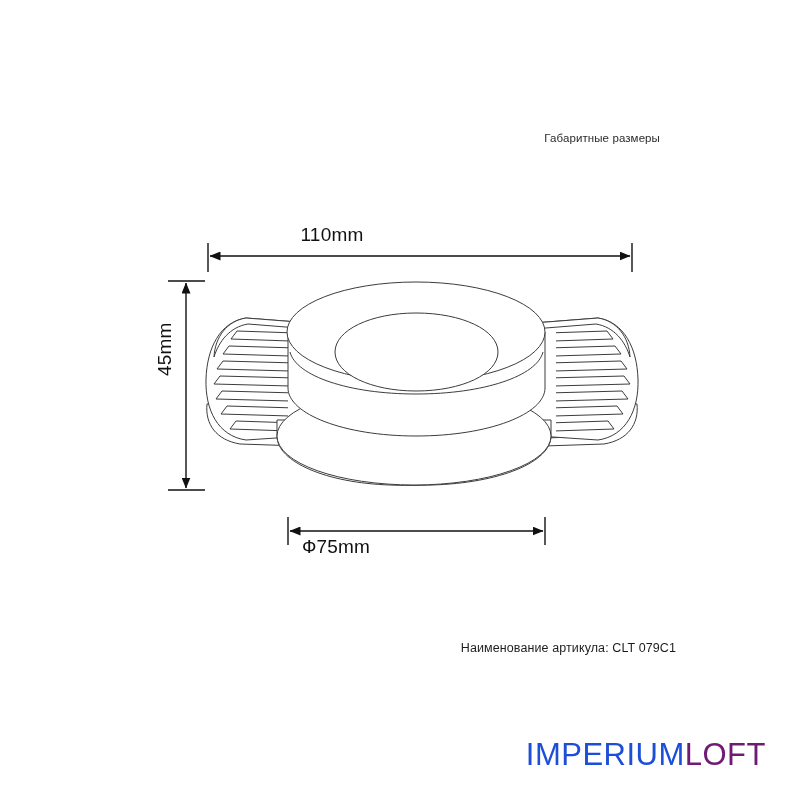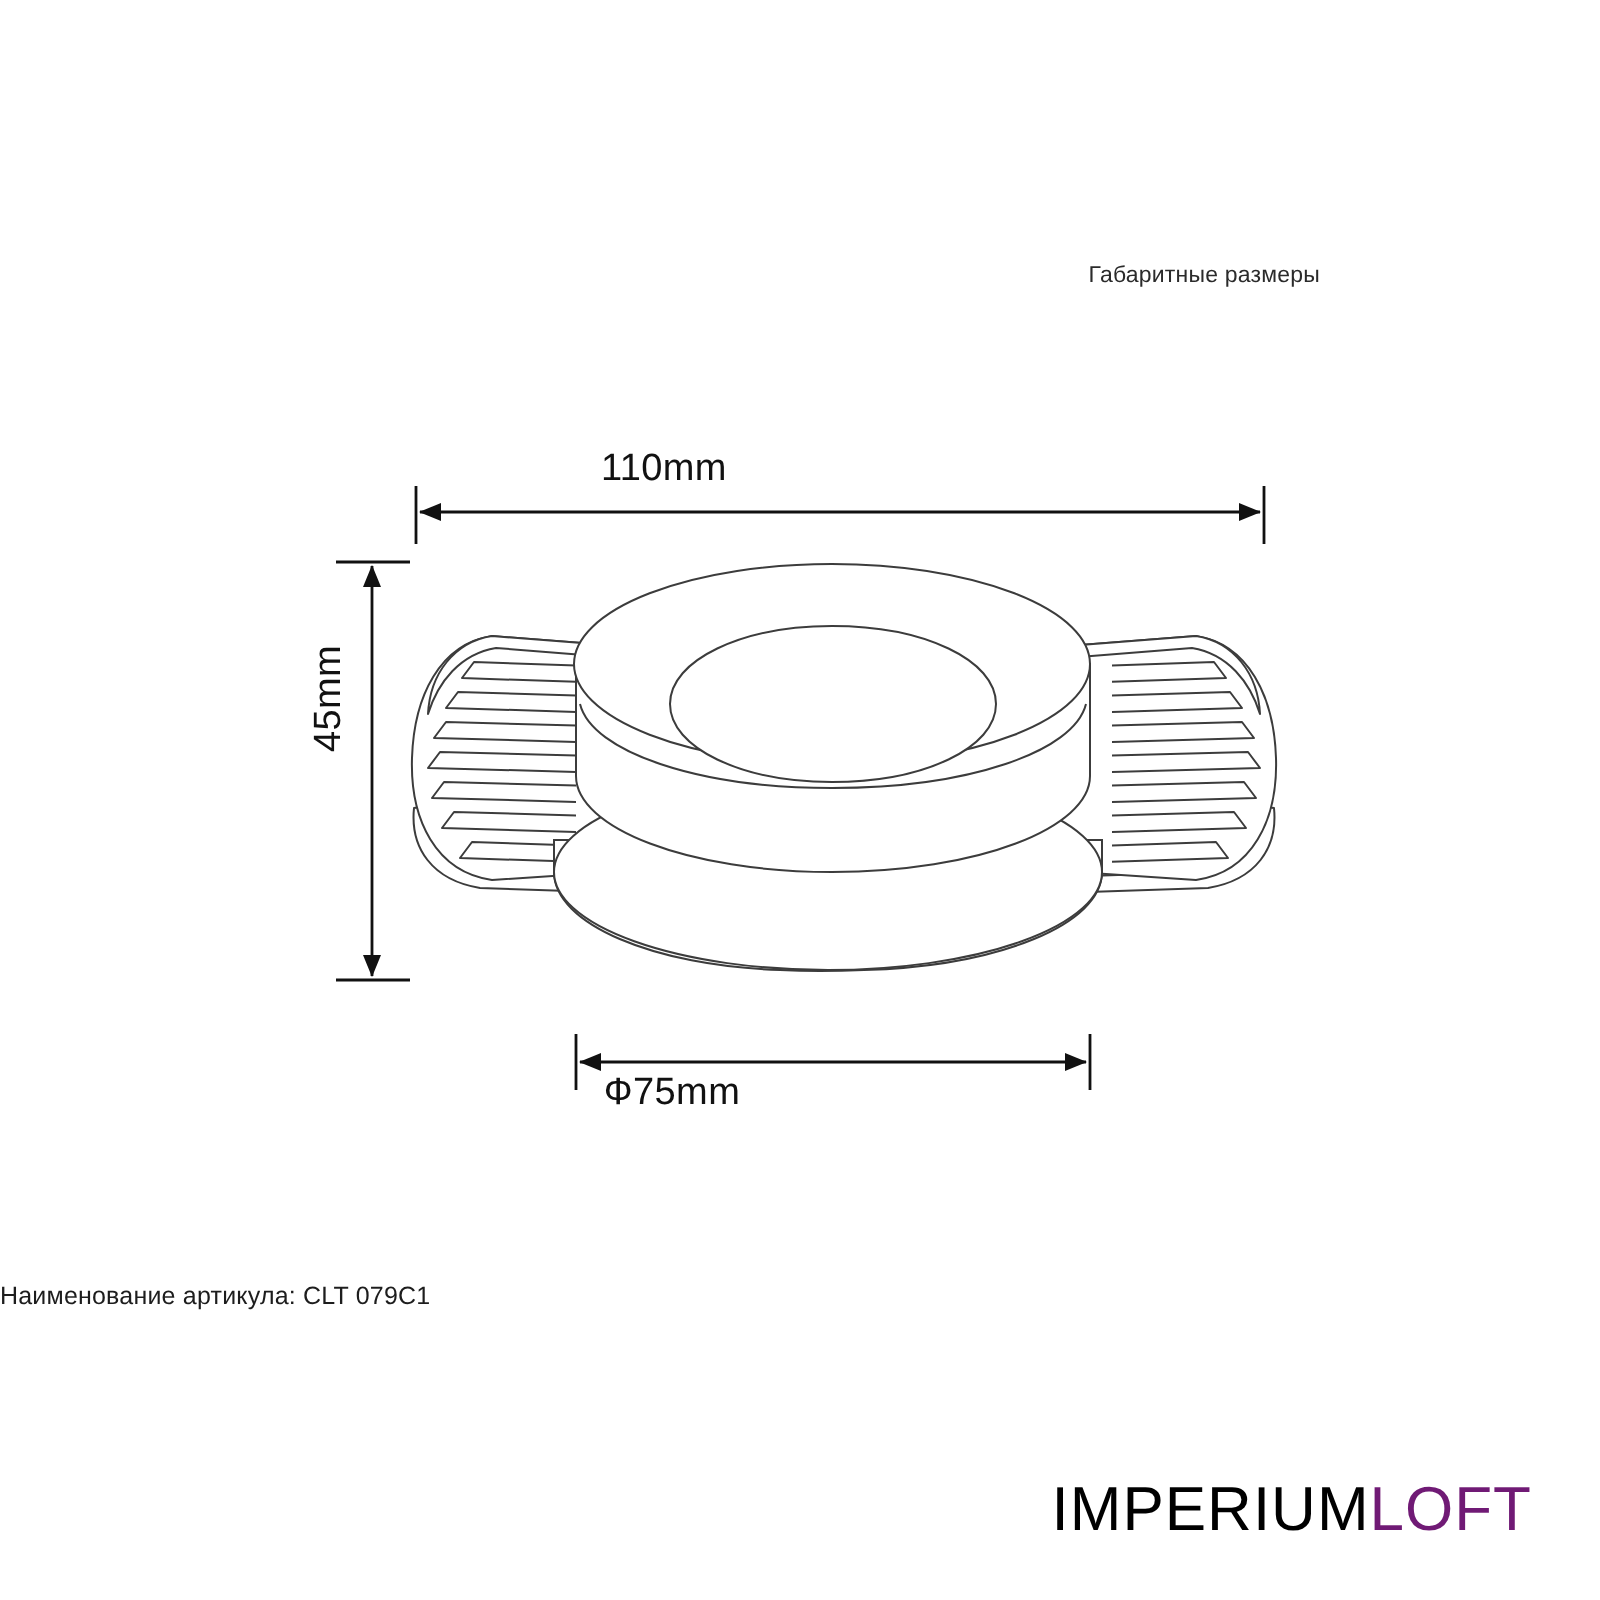--- a/index.html
+++ b/index.html
@@ -76,21 +76,21 @@
     transform: rotate(-90deg);
     transform-origin: center center;
   }
 
   
   .article-line {
     position: absolute;
     left: 0;
     right: 0;
     top: 641px;
-    text-align: left;
+    text-align: right;
     font-size: 12.5px;
     color: #1d1d1d;
     letter-spacing: 0.1px;
     white-space: nowrap;
   }
 
   
   #brand-logo {
     position: absolute;
     left: 534px;
@@ -99,21 +99,21 @@
     height: 40px;
     display: flex;
     align-items: center;
     justify-content: flex-end;
     font-size: 31px;
     font-weight: 400;
     letter-spacing: 0.5px;
     line-height: 1;
     white-space: nowrap;
   }
-  .logo-primary { color: #000000; }
+  .logo-primary { color: #1d4ed8; }
   .logo-accent  { color: #701a75; }
 </style>
 </head>
 <body style="background: rgb(255, 255, 255);">
 
 <div id="sheet">
 
   <div class="header-caption">Габаритные размеры</div>
 
   <svg id="drawing" viewBox="0 0 800 800" xmlns="http://www.w3.org/2000/svg">

